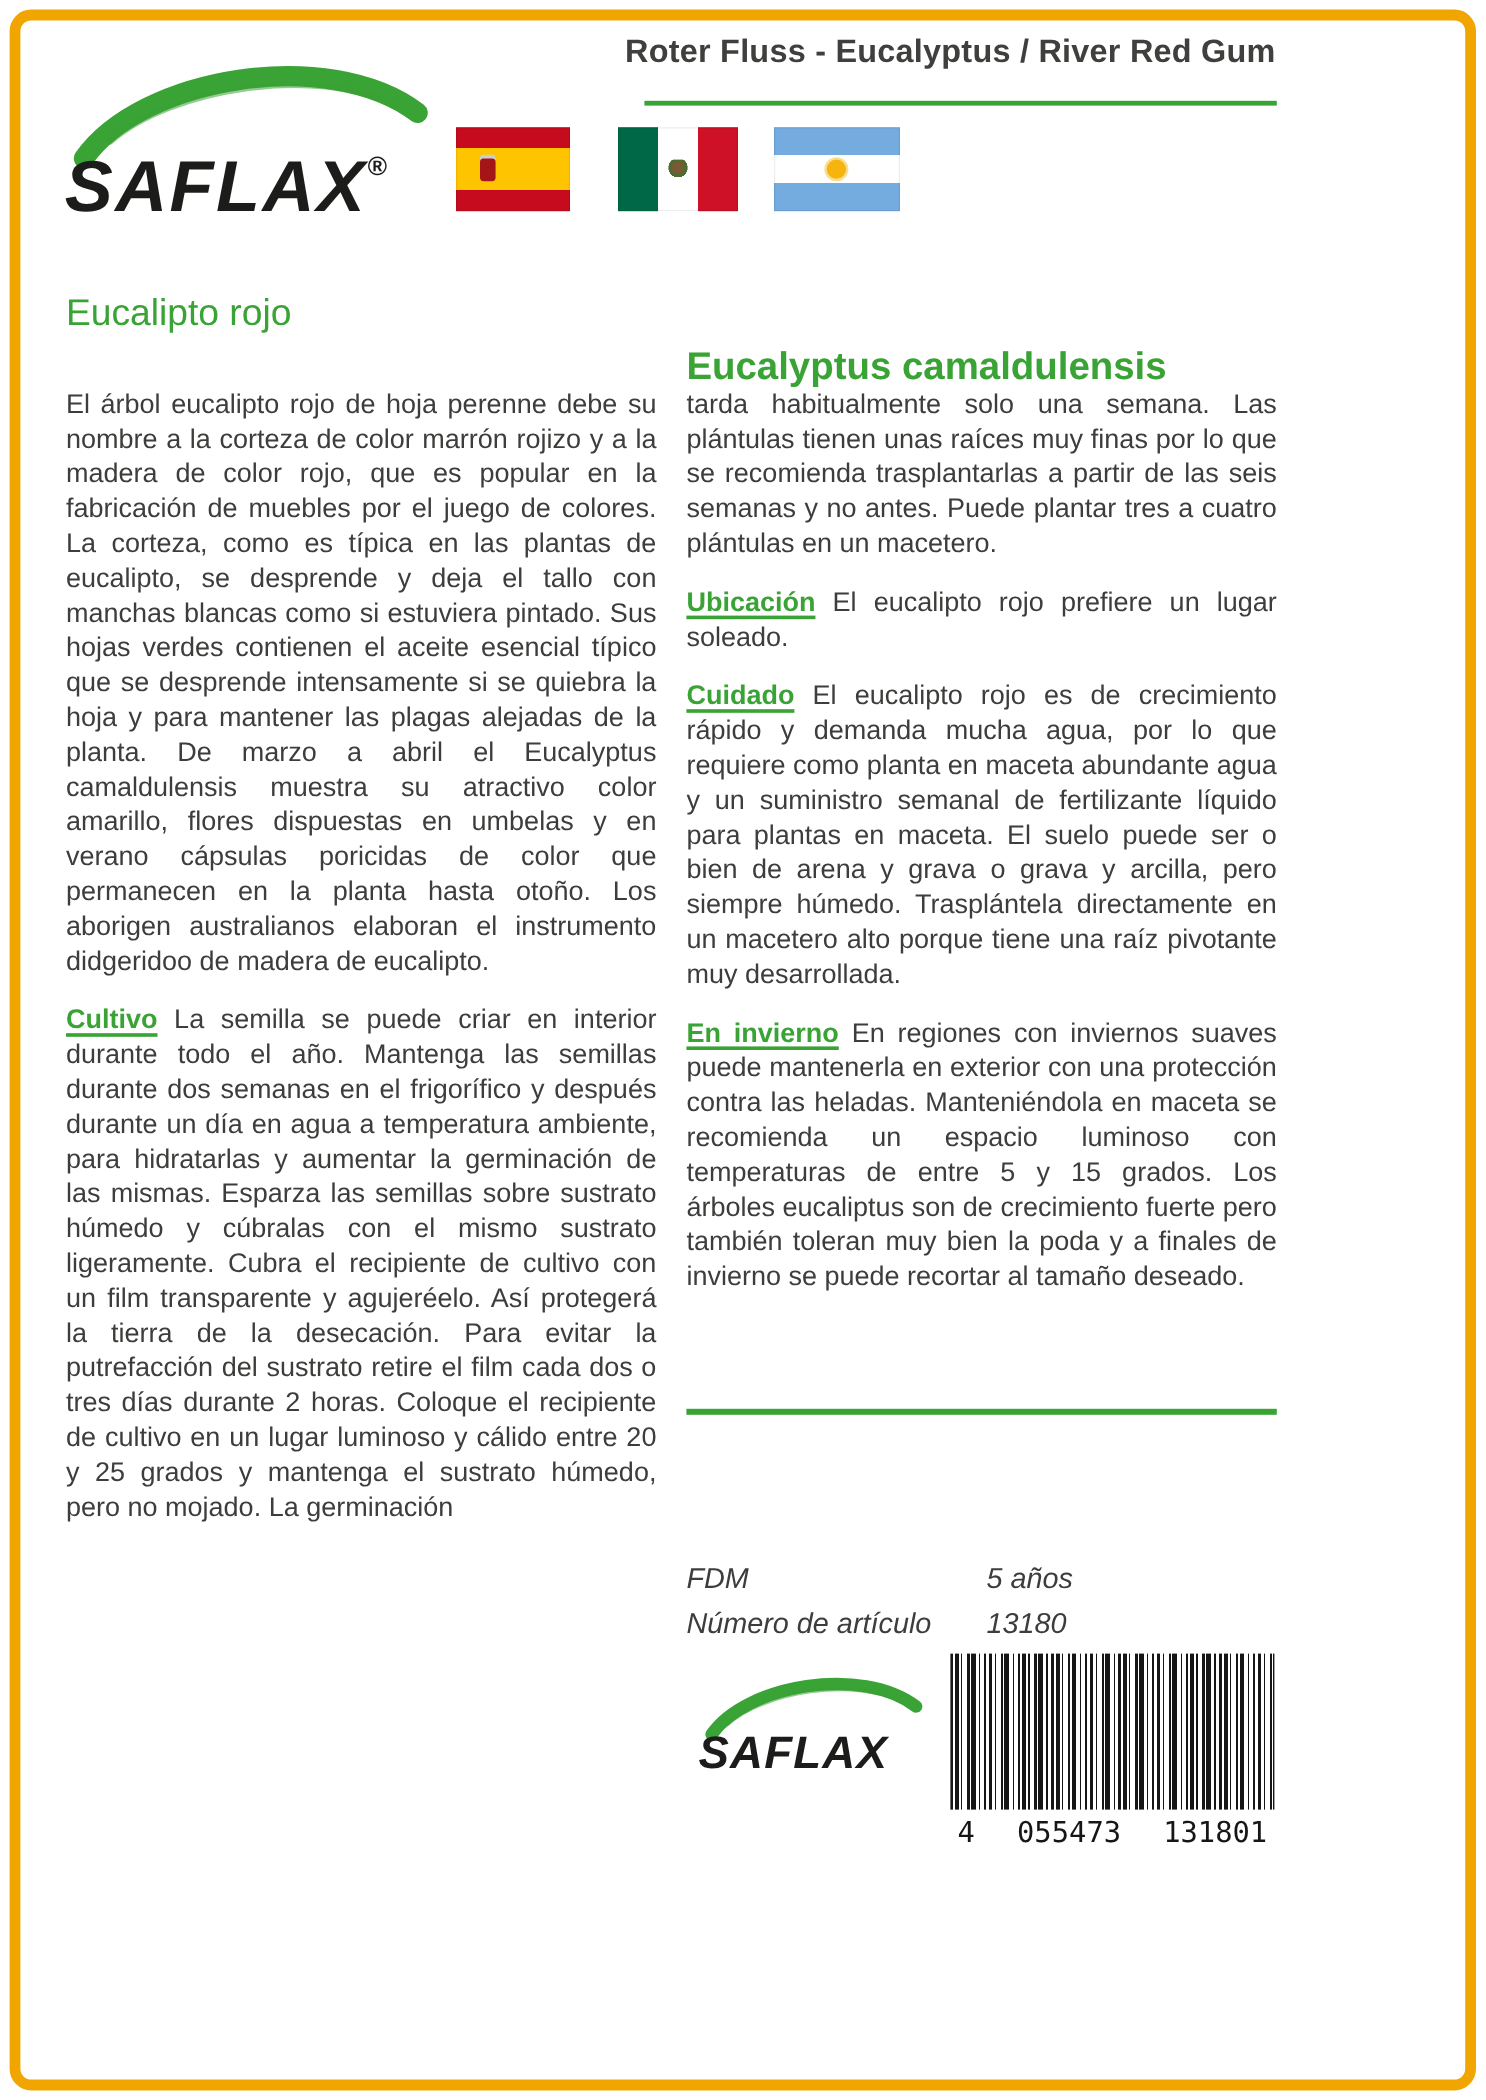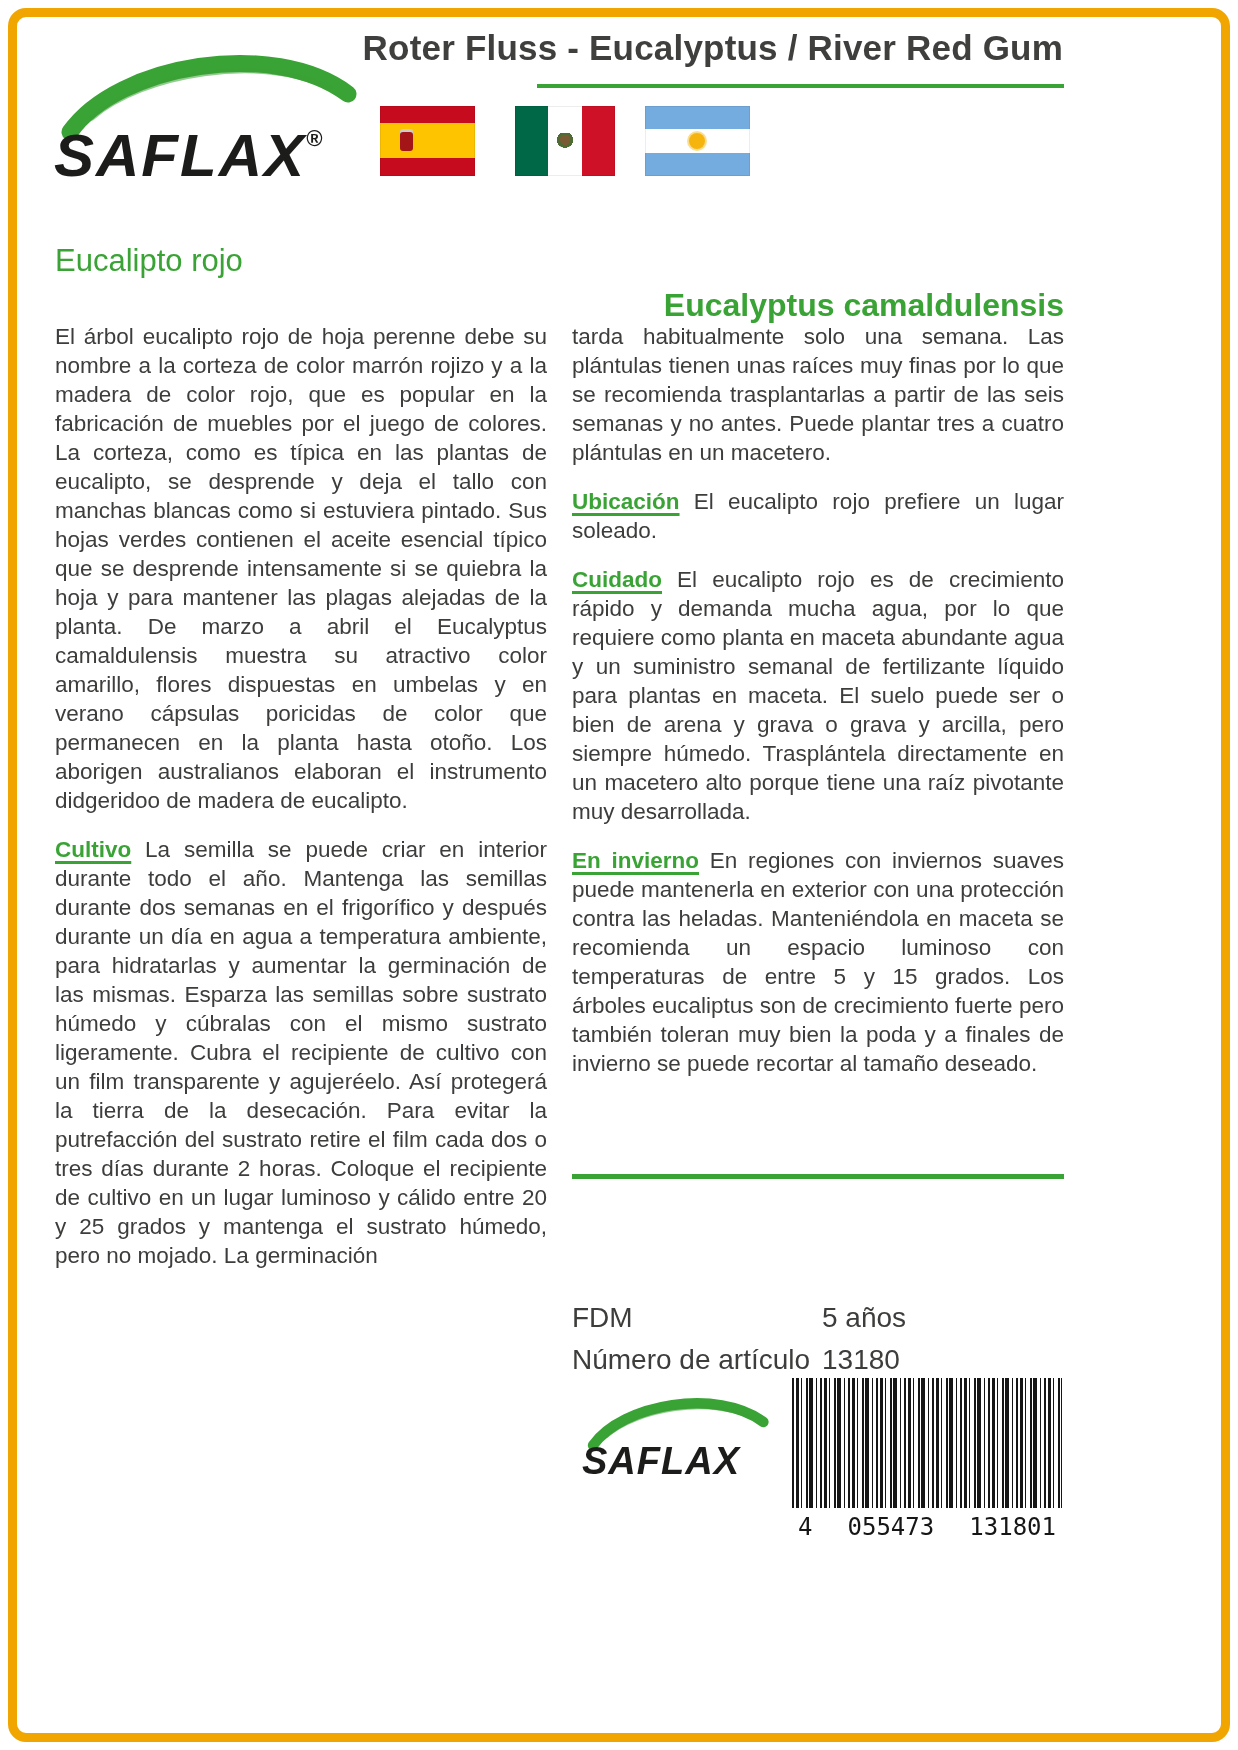--- a/index.html
+++ b/index.html
@@ -11,21 +11,21 @@
     overflow:hidden;
   }
   .frame{
     position:absolute;inset:8px;
     border:9px solid var(--border,#F0A500);
     border-radius:18px;
     pointer-events:none;
   }
   .header-title{
     position:absolute;top:28px;right:175px;
-    font-size:35px;font-weight:700;color:#3f3f3e;
+    font-size:27px;font-weight:700;color:#3f3f3e;
     letter-spacing:0.2px;white-space:nowrap;
   }
   .header-rule{
     position:absolute;top:84px;left:537px;width:527px;height:4px;
     background:var(--accent,#3AA335);
   }
   
   .logo{position:absolute;font-style:italic;}
   .logo-main{left:52px;top:46px;width:330px;height:165px;}
   .logo .arc{display:block;}
@@ -58,21 +58,21 @@
     background:#f6b40e;box-shadow:0 0 0 2px rgba(246,180,14,0.45);
   }
   
   .left-heading{
     position:absolute;left:55px;top:243px;
     font-size:31px;font-weight:normal;color:var(--accent,#3AA335);
   }
   .right-heading{
     position:absolute;left:572px;top:287px;width:492px;
     font-size:32px;font-weight:bold;color:var(--accent,#3AA335);
-    text-align:right;
+    text-align:left;
   }
   
   .col{position:absolute;top:322px;width:492px;}
   .col-left{left:55px;}
   .col-right{left:572px;}
   .col p{
     margin:0 0 20px 0;
     font-size:22.5px;line-height:29px;
     color:var(--ink,#3D3D3C);
     text-align:justify;
@@ -86,21 +86,21 @@
     text-underline-offset:4px;
   }
   
   .footer-divider{
     position:absolute;left:572px;top:1174px;width:492px;height:5px;
     background:var(--accent,#3AA335);
   }
   .specs{
     position:absolute;left:572px;top:1302px;width:492px;
     display:grid;grid-template-columns:250px 1fr;row-gap:10px;
-    font-size:28px;color:var(--ink,#3D3D3C);
+    font-size:24px;color:var(--ink,#3D3D3C);font-style:italic;
   }
   
   .barcode{position:absolute;left:792px;top:1378px;width:270px;}
   .barcode .bars{
     height:130px;
     background-image:repeating-linear-gradient(90deg,
       #161616 0 2px, transparent 2px 4px,
       #161616 4px 7px, transparent 7px 9px,
       #161616 9px 10px, transparent 10px 14px,
       #161616 14px 16px, transparent 16px 17px,

